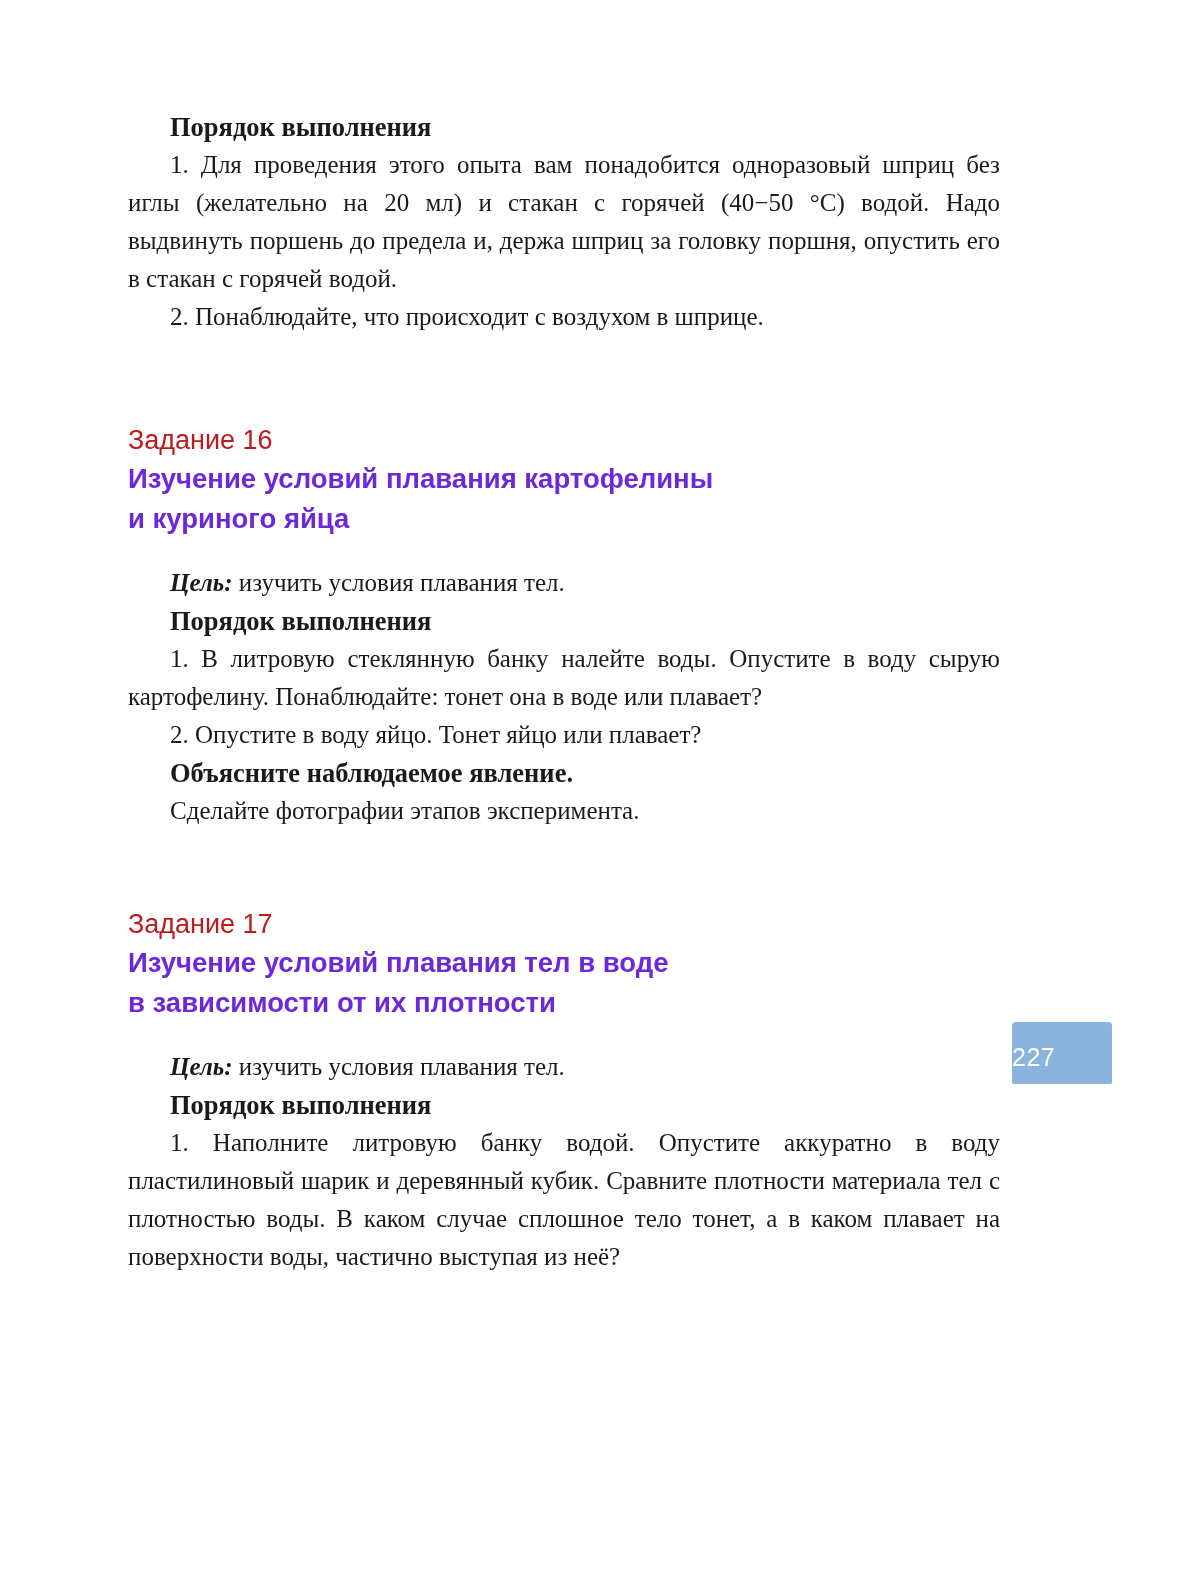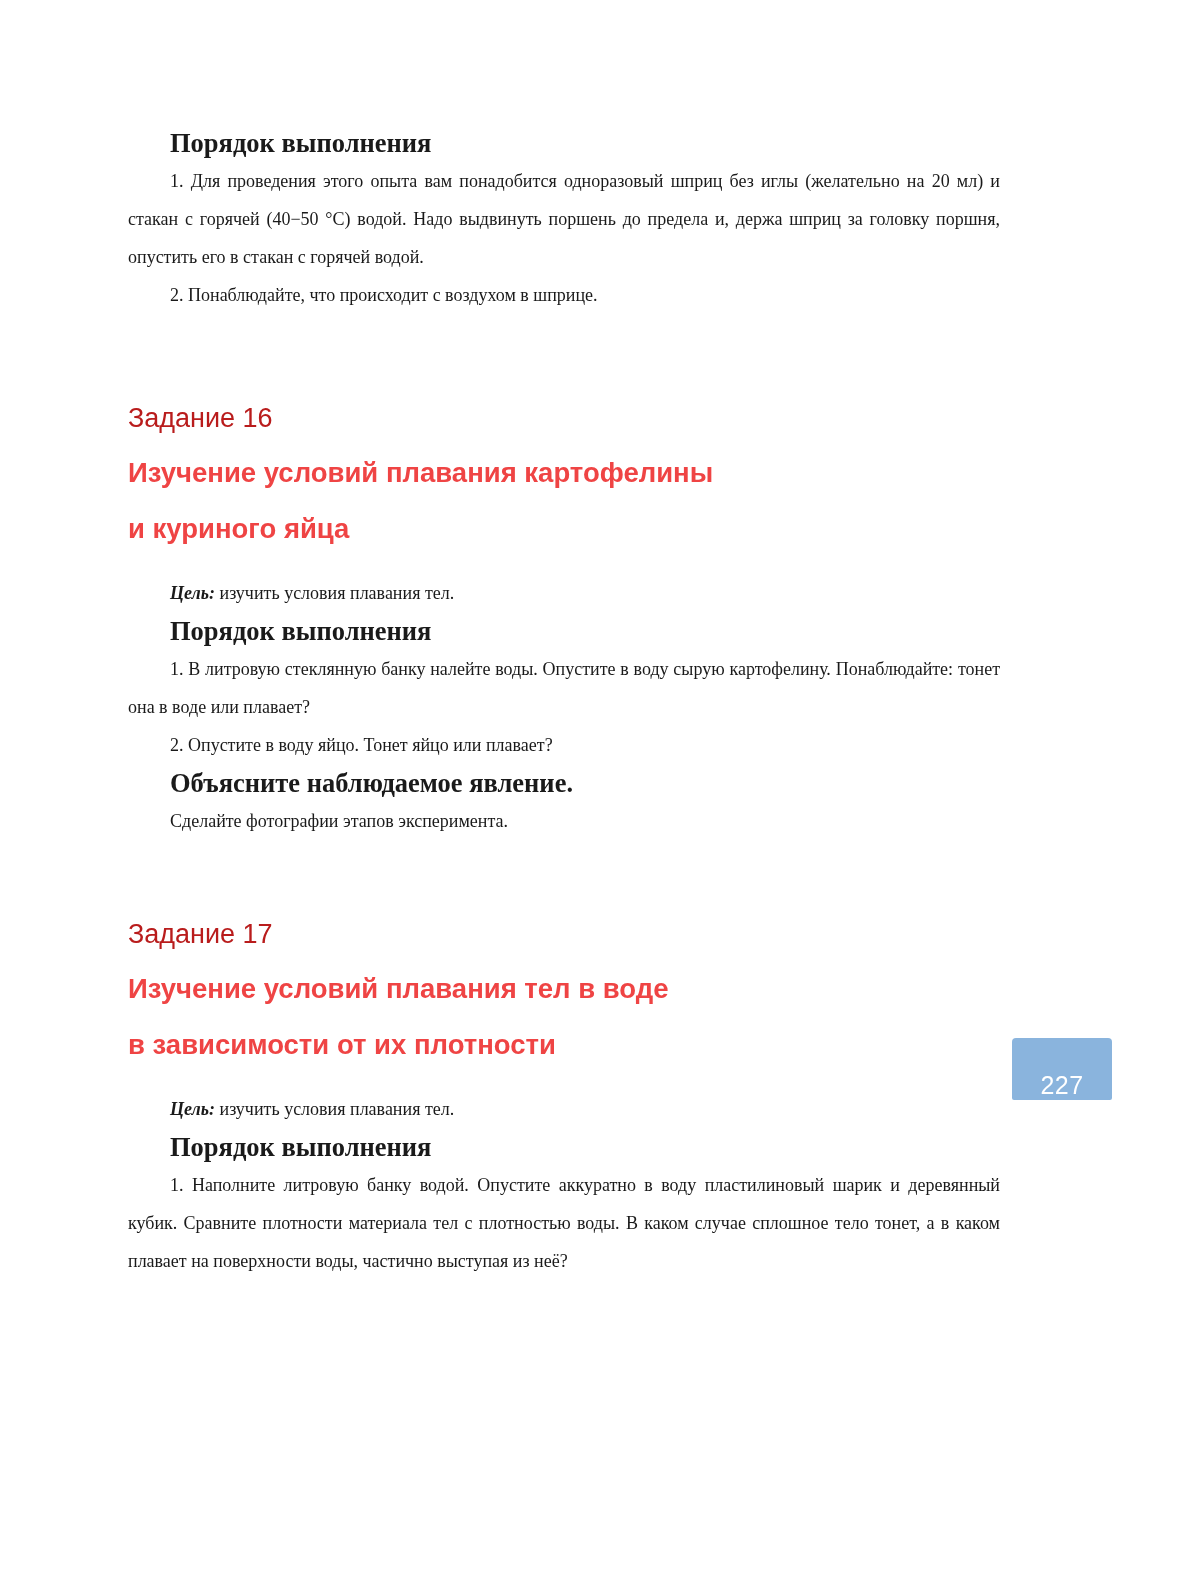--- a/index.html
+++ b/index.html
@@ -11,33 +11,33 @@
     width: 1200px;
     height: 1576px;
     position: relative;
     font-family: "Liberation Serif", serif;
     color: #1a1a1a;
     overflow: hidden;
   }
   .page {
     position: absolute;
     left: 0;
-    top: 16px;
+    top: 0;
     width: 1200px;
     height: 1120px;
     box-sizing: border-box;
     padding: 108px 128px 0 128px;
   }
   .content {
     width: 872px;
   }
 
   p.body-text {
     margin: 0;
-    font-size: 18px;
+    font-size: 25px;
     line-height: 38px;
     text-align: justify;
     text-indent: 42px;
     hyphens: manual;
   }
   .head-bold {
     margin: 0;
     font-size: 26.5px;
     line-height: 38px;
     font-weight: bold;
@@ -55,46 +55,46 @@
   }
   .task-number {
     margin: 0;
     font-family: "Liberation Sans", sans-serif;
     font-size: 27px;
     line-height: 36px;
     font-weight: normal;
     color: #b91c1c;
   }
   .task-title {
-    margin: 18px 0 0 0;
+    margin: 2px 0 0 0;
     font-family: "Liberation Sans", sans-serif;
     font-size: 27.5px;
     line-height: 38px;
     font-weight: bold;
-    color: #ef4444;
+    color: #6d28d9;
   }
 
   .spacer-xl { height: 86px; }
   .spacer-l  { height: 76px; }
   .spacer-m  { height: 26px; }
 
   
   .page-number-tab {
     position: absolute;
     right: 88px;
     bottom: 36px;
     width: 100px;
     height: 62px;
     background: #8ab4dd;
     border-radius: 4px 4px 2px 2px;
     display: flex;
     align-items: flex-end;
-    justify-content: center;
+    justify-content: flex-start;
     box-sizing: border-box;
-    padding-bottom: 0;
+    padding-bottom: 12px;
   }
   .page-number-tab span {
     font-family: "Liberation Sans", sans-serif;
     font-size: 25px;
     color: #ffffff;
     letter-spacing: 0.5px;
   }
 </style>
 </head>
 <body>

